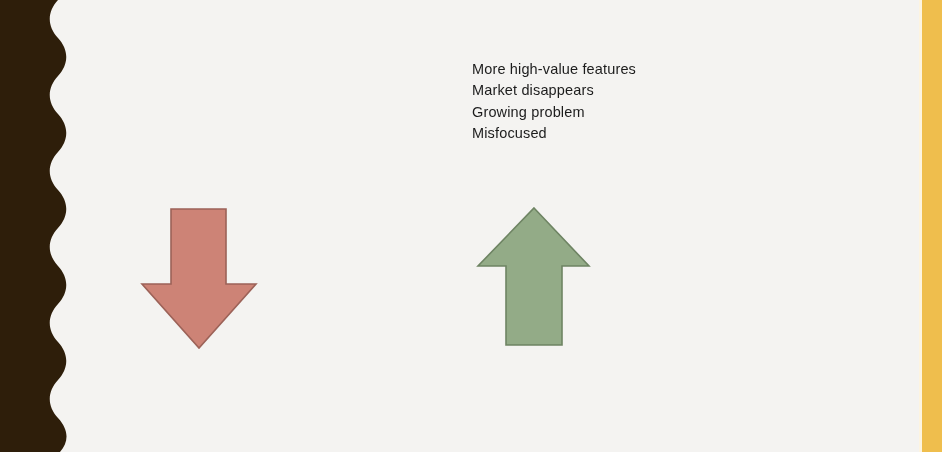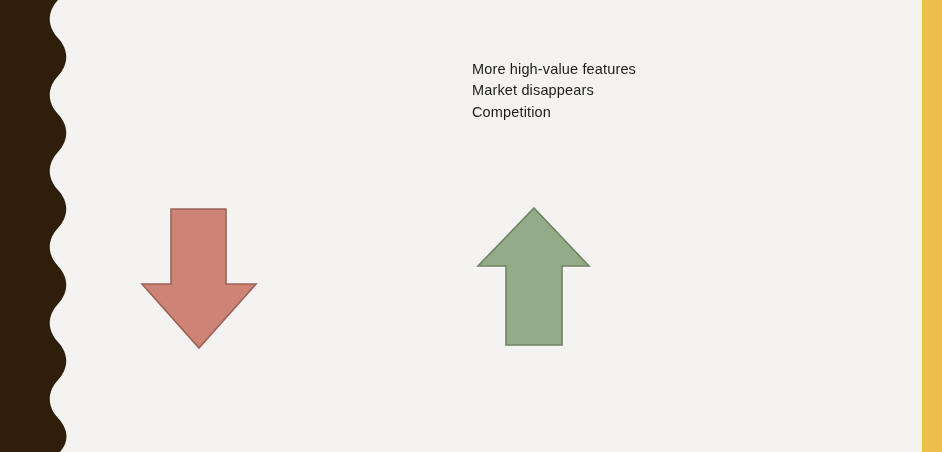--- a/index.html
+++ b/index.html
@@ -102,21 +102,22 @@
              L0,452 Z" fill="#2e1e0a"></path>
   </svg>
 
   <div id="right-band-hairline"></div>
   <div id="right-band" style="background:#efbe4d;"></div>
 
 
   <div id="col-positives" class="bullet-col">
     <span class="bullet-line">More high-value features</span>
     <span class="bullet-line">Market disappears</span>
-    <span class="bullet-line">Competition</span>
+    <span class="bullet-line">Growing problem</span>
+    <span class="bullet-line">Misfocused</span>
   </div>
 
   <svg id="arrows-layer" viewBox="0 0 942 452" aria-hidden="true">
 
     <polygon points="171,209 226,209 226,284 256,284 199,348 142,284 171,284" fill="#cd8376" stroke="#9c6258" stroke-width="1.6" stroke-linejoin="miter"></polygon>
 
     <polygon points="534,208 589,266 562,266 562,345 506,345 506,266 478,266" fill="#93ab87" stroke="#6e8463" stroke-width="1.6" stroke-linejoin="miter"></polygon>
   </svg>
 
 

